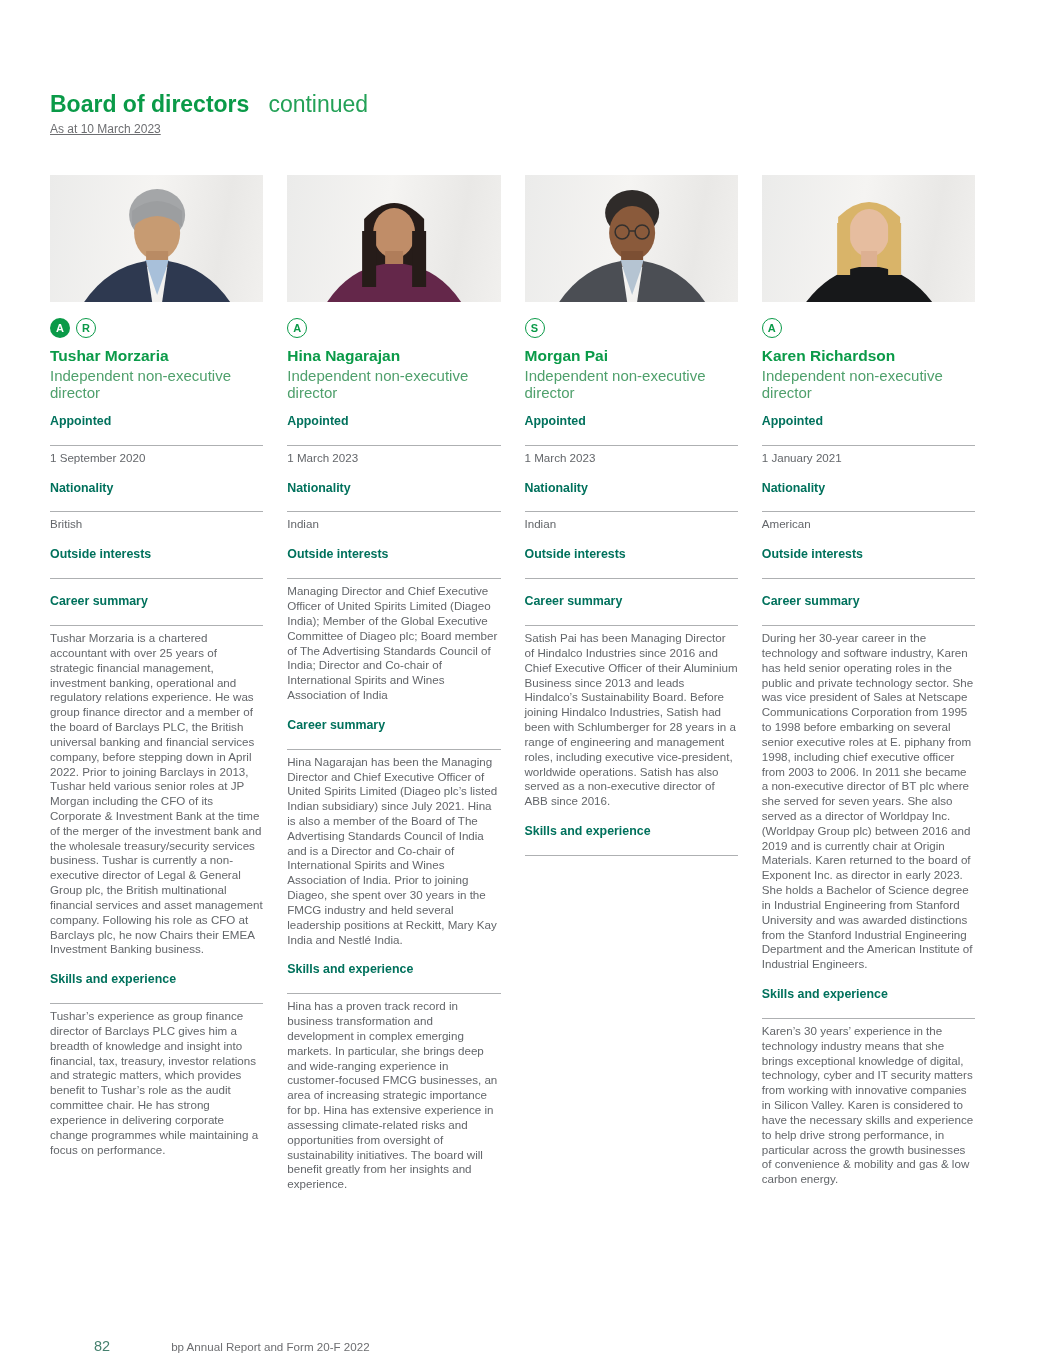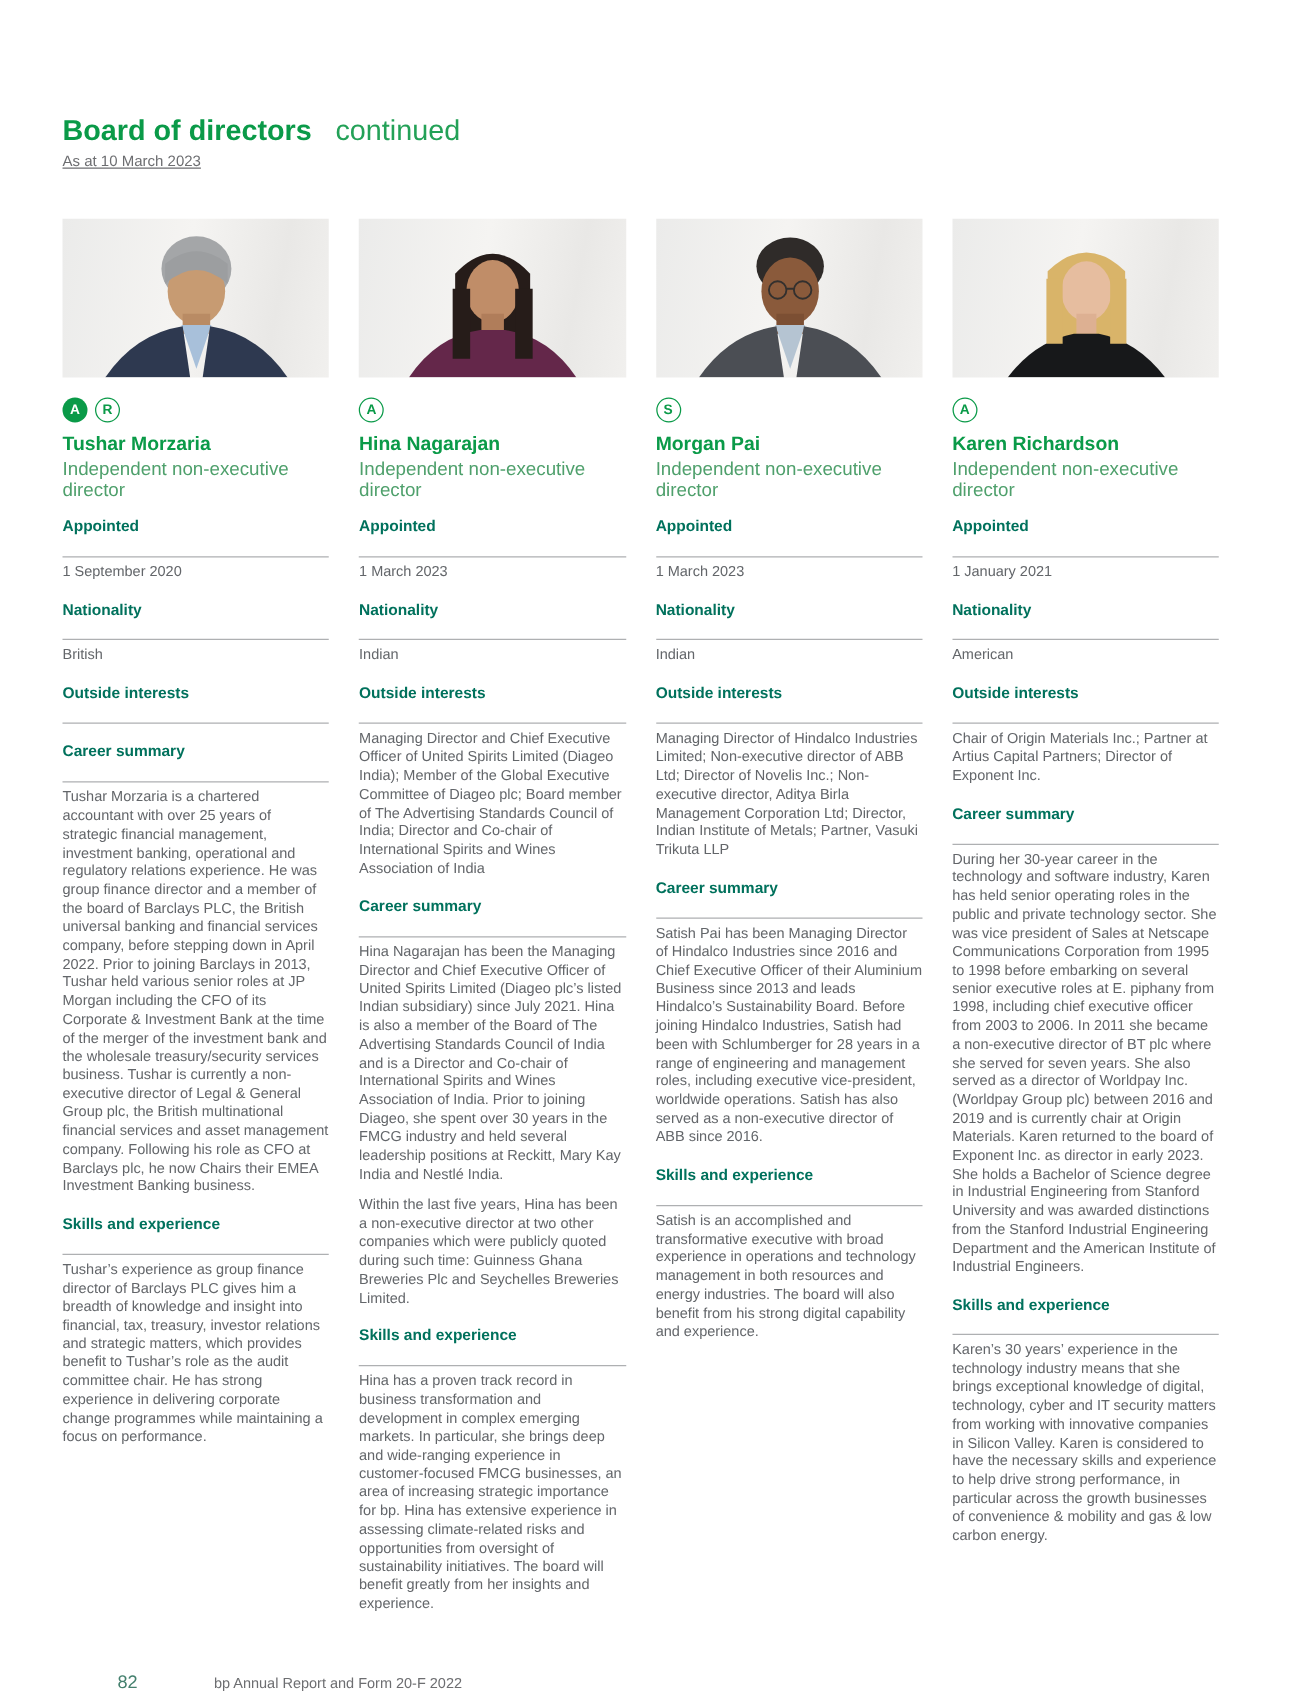--- a/index.html
+++ b/index.html
@@ -107,21 +107,20 @@
     <h2 class="name">Hina Nagarajan</h2>
     <div class="role">Independent non-executive director</div>
     <h3 class="sec first">Appointed</h3>
     <p class="val">1 March 2023</p>
     <h3 class="sec">Nationality</h3>
     <p class="val">Indian</p>
     <h3 class="sec">Outside interests</h3>
     <p class="val">Managing Director and Chief Executive Officer of United Spirits Limited (Diageo India); Member of the Global Executive Committee of Diageo plc; Board member of The Advertising Standards Council of India; Director and Co-chair of International Spirits and Wines Association of India</p>
     <h3 class="sec">Career summary</h3>
     <p class="val">Hina Nagarajan has been the Managing Director and Chief Executive Officer of United Spirits Limited (Diageo plc’s listed Indian subsidiary) since July 2021. Hina is also a member of the Board of The Advertising Standards Council of India and is a Director and Co-chair of International Spirits and Wines Association of India. Prior to joining Diageo, she spent over 30 years in the FMCG industry and held several leadership positions at Reckitt, Mary Kay India and Nestlé India.</p>
-    <p class="val">Within the last five years, Hina has been a non-executive director at two other companies which were publicly quoted during such time: Guinness Ghana Breweries Plc and Seychelles Breweries Limited.</p>
     <h3 class="sec">Skills and experience</h3>
     <p class="val">Hina has a proven track record in business transformation and development in complex emerging markets. In particular, she brings deep and wide-ranging experience in customer-focused FMCG businesses, an area of increasing strategic importance for bp. Hina has extensive experience in assessing climate-related risks and opportunities from oversight of sustainability initiatives. The board will benefit greatly from her insights and experience.</p>
   </section>
 
   <section class="col">
     <div class="photo">
       <svg viewBox="0 0 213 127">
         <ellipse cx="107" cy="38" rx="27" ry="23" fill="#2f2b29"></ellipse>
         <ellipse cx="107" cy="58" rx="23" ry="27" fill="#8a5a3b"></ellipse>
         <rect x="96" y="76" width="22" height="16" fill="#7c4f33"></rect>
@@ -136,25 +135,23 @@
     <div class="badges">
       <span class="badge outline">S</span>
     </div>
     <h2 class="name">Morgan Pai</h2>
     <div class="role">Independent non-executive director</div>
     <h3 class="sec first">Appointed</h3>
     <p class="val">1 March 2023</p>
     <h3 class="sec">Nationality</h3>
     <p class="val">Indian</p>
     <h3 class="sec">Outside interests</h3>
-    <p class="val">Managing Director of Hindalco Industries Limited; Non-executive director of ABB Ltd; Director of Novelis Inc.; Non-executive director, Aditya Birla Management Corporation Ltd; Director, Indian Institute of Metals; Partner, Vasuki Trikuta LLP</p>
     <h3 class="sec">Career summary</h3>
     <p class="val">Satish Pai has been Managing Director of Hindalco Industries since 2016 and Chief Executive Officer of their Aluminium Business since 2013 and leads Hindalco’s Sustainability Board. Before joining Hindalco Industries, Satish had been with Schlumberger for 28 years in a range of engineering and management roles, including executive vice-president, worldwide operations. Satish has also served as a non-executive director of ABB since 2016.</p>
     <h3 class="sec">Skills and experience</h3>
-    <p class="val">Satish is an accomplished and transformative executive with broad experience in operations and technology management in both resources and energy industries. The board will also benefit from his strong digital capability and experience.</p>
   </section>
 
   <section class="col">
     <div class="photo">
       <svg viewBox="0 0 213 127">
         <path d="M76 98 L76 42 Q107 12 138 42 L138 98 Q122 106 107 106 Q92 106 76 98 Z" fill="#d9b469"></path>
         <ellipse cx="107" cy="58" rx="20" ry="24" fill="#e6bd9f"></ellipse>
         <rect x="99" y="76" width="16" height="16" fill="#ddb092"></rect>
         <path d="M44 127 Q66 98 97 92 L117 92 Q148 98 170 127 Z" fill="#17181a"></path>
         <rect x="75" y="48" width="13" height="52" fill="#d9b469"></rect>
@@ -164,21 +161,20 @@
     <div class="badges">
       <span class="badge outline">A</span>
     </div>
     <h2 class="name">Karen Richardson</h2>
     <div class="role">Independent non-executive director</div>
     <h3 class="sec first">Appointed</h3>
     <p class="val">1 January 2021</p>
     <h3 class="sec">Nationality</h3>
     <p class="val">American</p>
     <h3 class="sec">Outside interests</h3>
-    <p class="val">Chair of Origin Materials Inc.; Partner at Artius Capital Partners; Director of Exponent Inc.</p>
     <h3 class="sec">Career summary</h3>
     <p class="val">During her 30-year career in the technology and software industry, Karen has held senior operating roles in the public and private technology sector. She was vice president of Sales at Netscape Communications Corporation from 1995 to 1998 before embarking on several senior executive roles at E. piphany from 1998, including chief executive officer from 2003 to 2006. In 2011 she became a non-executive director of BT plc where she served for seven years. She also served as a director of Worldpay Inc. (Worldpay Group plc) between 2016 and 2019 and is currently chair at Origin Materials. Karen returned to the board of Exponent Inc. as director in early 2023. She holds a Bachelor of Science degree in Industrial Engineering from Stanford University and was awarded distinctions from the Stanford Industrial Engineering Department and the American Institute of Industrial Engineers.</p>
     <h3 class="sec">Skills and experience</h3>
     <p class="val">Karen’s 30 years’ experience in the technology industry means that she brings exceptional knowledge of digital, technology, cyber and IT security matters from working with innovative companies in Silicon Valley. Karen is considered to have the necessary skills and experience to help drive strong performance, in particular across the growth businesses of convenience &amp; mobility and gas &amp; low carbon energy.</p>
   </section>
 
 </main>
 
 <footer class="footer">
   <span class="page-num">82</span>

